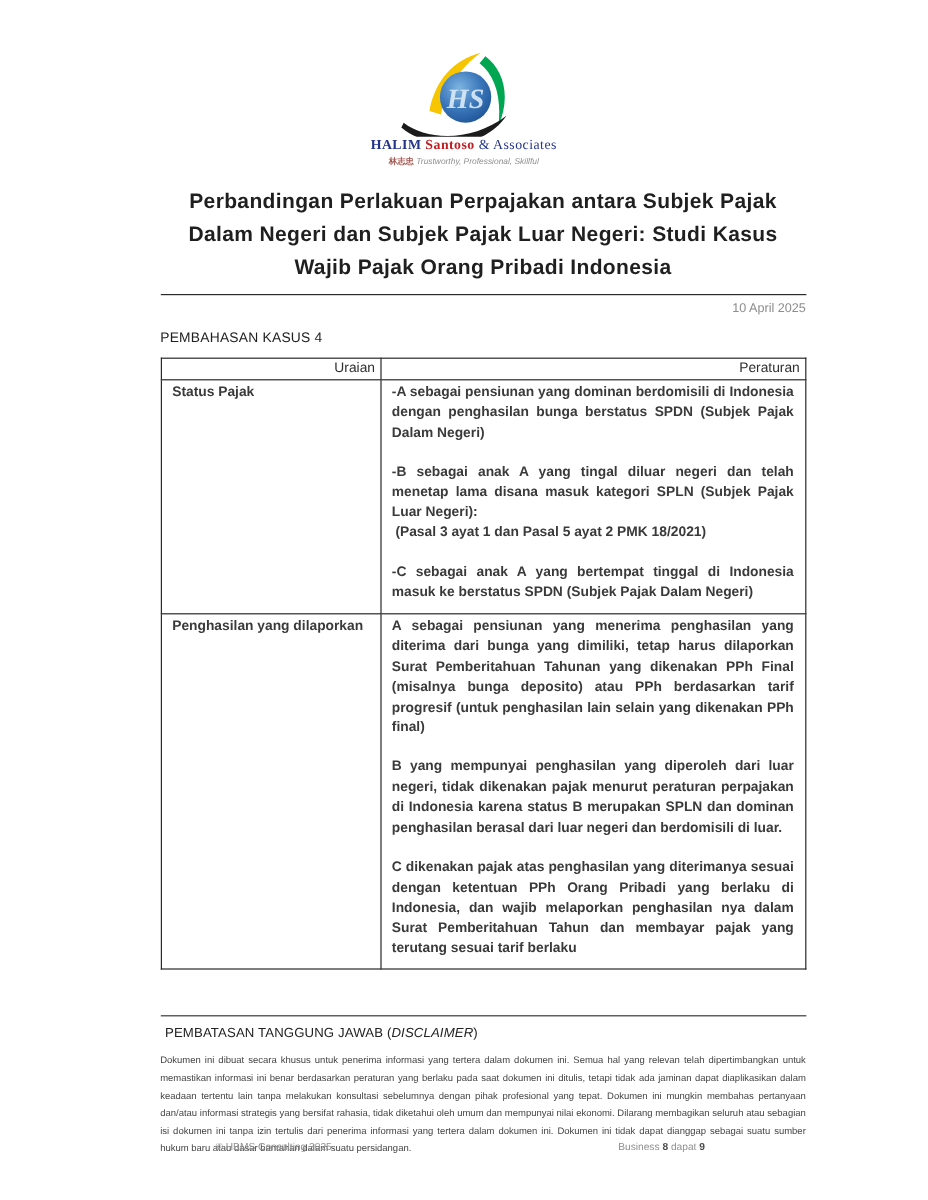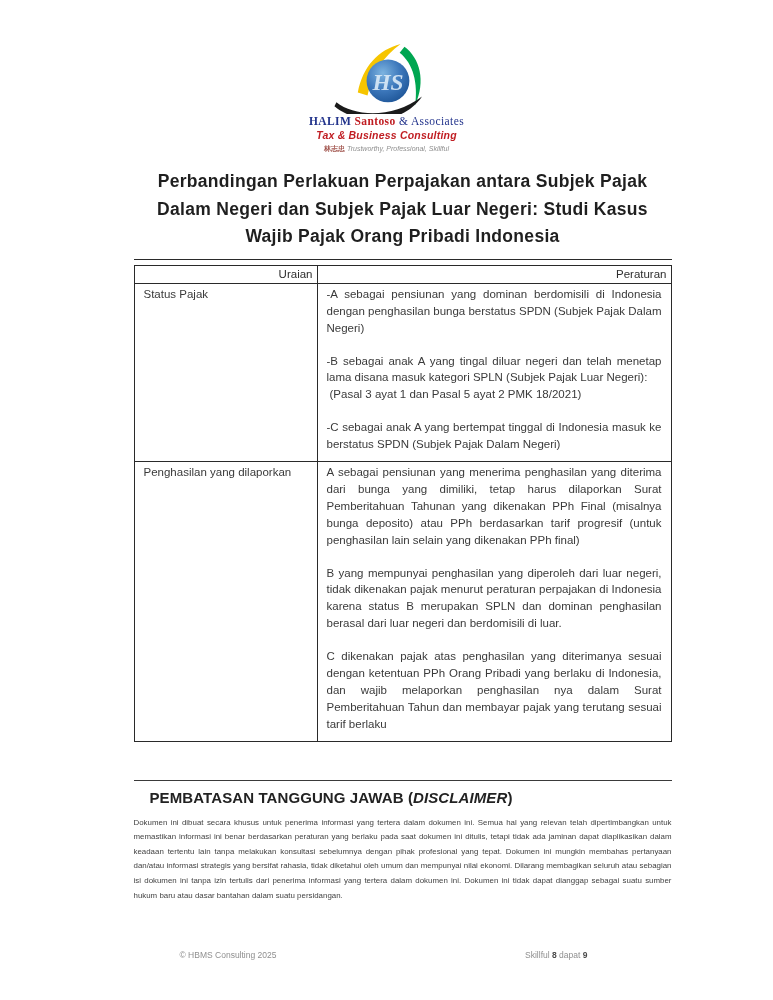--- a/index.html
+++ b/index.html
@@ -27,31 +27,31 @@
   .doc-title{
     font-size:17.5px;font-weight:bold;color:#1f1f1f;
     text-align:center;line-height:1.58;letter-spacing:.3px;
     margin:14px 0 8px;
   }
   .title-rule{border:none;border-top:1.6px solid #2a2a2a;margin:0 0 5px;}
   .doc-date{text-align:right;font-size:10.5px;color:#8d8d8d;margin:0 0 13px;}
   .section-heading{font-size:11.5px;color:#1f1f1f;margin:0 0 10px;letter-spacing:.2px;}
   
   table.case-table{width:100%;border-collapse:collapse;font-size:11.5px;color:#3a3a3a;}
-  .case-table th,.case-table td{border:1px solid #2a2a2a;vertical-align:top;}
+  .case-table th,.case-table td{border:1px solid #2a2a2a;vertical-align:top;font-weight:bold;}
   .case-table th{font-weight:normal;text-align:right;padding:2px 4px 3px;color:#2e2e2e;}
   .case-table td{padding:2px 9px 8px;line-height:1.47;}
   .case-table td.col-uraian{width:164px;}
   .case-table td.col-peraturan p{margin:0 0 16px;text-align:justify;}
   .case-table td.col-peraturan p.tight{margin-bottom:0;}
   .case-table td.col-peraturan p.pasal{padding-left:3px;text-align:left;}
   .case-table td.col-peraturan p:last-child{margin-bottom:0;}
   
   .disclaimer{margin-top:38px;border-top:1.6px solid #3a3a3a;padding-top:8px;}
-  .disclaimer-heading{font-size:15px;font-weight:bold;color:#222;margin:0 16px 10px;letter-spacing:.1px;}
+  .disclaimer-heading{font-size:11px;font-weight:normal;color:#222;margin:0 4px 10px;letter-spacing:.1px;}
   .disclaimer-heading .ital{font-style:italic;}
   .disclaimer-body{font-size:7.9px;line-height:1.85;color:#434343;text-align:justify;margin:0;}
   
   .page-footer{
     position:absolute;left:117px;right:123px;bottom:40px;
     display:flex;justify-content:space-between;align-items:baseline;
     font-size:8.5px;color:#8f8f8f;
   }
   .page-footer .pagenum{font-weight:bold;color:#4a4a4a;}
 </style>
@@ -77,31 +77,32 @@
       <path d="M 8,62 C 27,77 66,79 96,56 C 75,87 28,85 6,66 Z" fill="#1b1b1b"></path>
 
       <circle cx="61" cy="40" r="22" fill="url(#globeGrad)"></circle>
       <text x="61" y="49" text-anchor="middle" font-family="Liberation Serif, serif" font-style="italic" font-weight="bold" font-size="24" fill="#dcebf8" opacity="0.9">HS</text>
     </svg>
     <div class="logo-name">
       <span class="halim">HALIM</span>
       <span class="santoso">Santoso</span>
       <span class="assoc">&amp; Associates</span>
     </div>
-    <div class="logo-tagline">Tax &amp; Business Consulting</div>
     <div class="logo-motto">
       <span class="cn">林志忠</span>
       <span>Trustworthy, Professional, Skillful</span>
     </div>
   </div>
 
   <div class="content">
 
     <h1 class="doc-title">Perbandingan Perlakuan Perpajakan antara Subjek Pajak Dalam Negeri dan Subjek Pajak Luar Negeri: Studi Kasus Wajib Pajak Orang Pribadi Indonesia</h1>
     <hr class="title-rule">
+    <div class="doc-date">10 April 2025</div>
+    <div class="section-heading">PEMBAHASAN KASUS 4</div>
 
     <table class="case-table">
       <thead>
         <tr>
           <th>Uraian</th>
           <th>Peraturan</th>
         </tr>
       </thead>
       <tbody>
         <tr>
@@ -129,20 +130,20 @@
         <span>PEMBATASAN TANGGUNG JAWAB (</span><span class="ital">DISCLAIMER</span><span>)</span>
       </div>
       <p class="disclaimer-body">Dokumen ini dibuat secara khusus untuk penerima informasi yang tertera dalam dokumen ini. Semua hal yang relevan telah dipertimbangkan untuk memastikan informasi ini benar berdasarkan peraturan yang berlaku pada saat dokumen ini ditulis, tetapi tidak ada jaminan dapat diaplikasikan dalam keadaan tertentu lain tanpa melakukan konsultasi sebelumnya dengan pihak profesional yang tepat. Dokumen ini mungkin membahas pertanyaan dan/atau informasi strategis yang bersifat rahasia, tidak diketahui oleh umum dan mempunyai nilai ekonomi. Dilarang membagikan seluruh atau sebagian isi dokumen ini tanpa izin tertulis dari penerima informasi yang tertera dalam dokumen ini. Dokumen ini tidak dapat dianggap sebagai suatu sumber hukum baru atau dasar bantahan dalam suatu persidangan.</p>
     </div>
 
   </div>
 
   <div class="page-footer">
     <span>© HBMS Consulting 2025</span>
     <span>
-      <span>Skillful</span>
+      <span>Business</span>
       <span class="pagenum">8</span>
       <span>dapat</span>
       <span class="pagenum">9</span>
     </span>
   </div>
 
 </div>
 
 </body></html>

